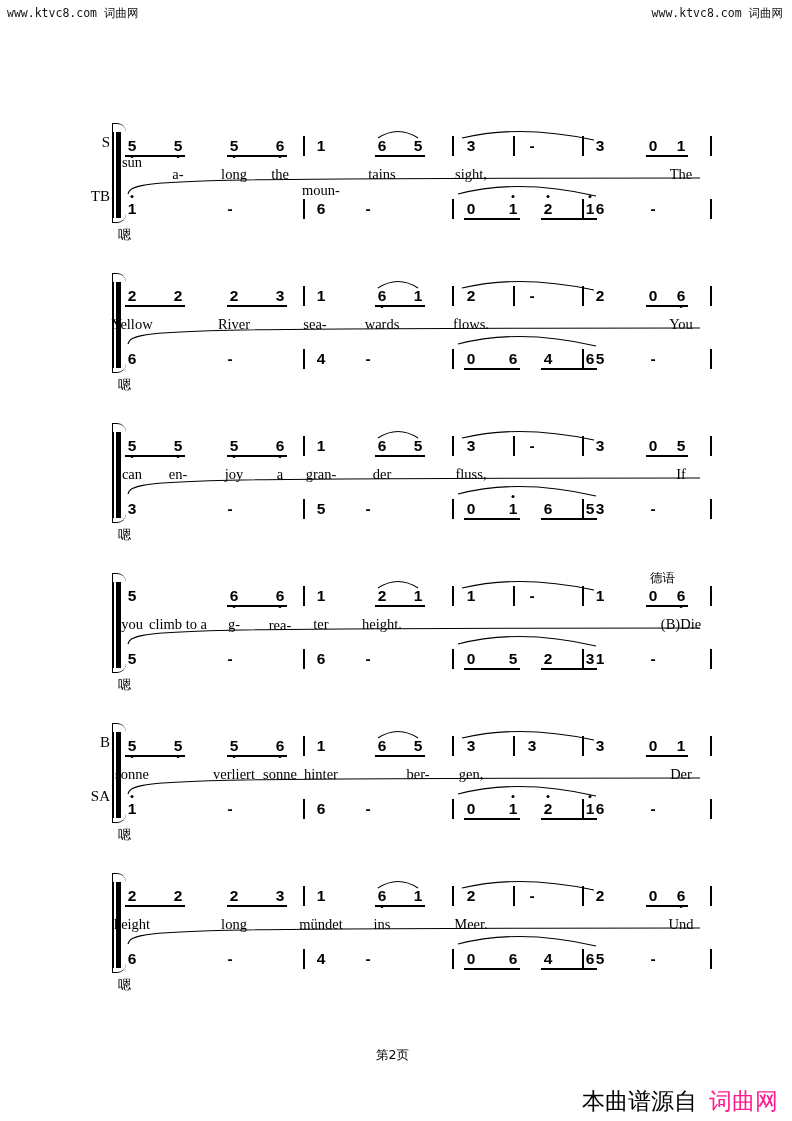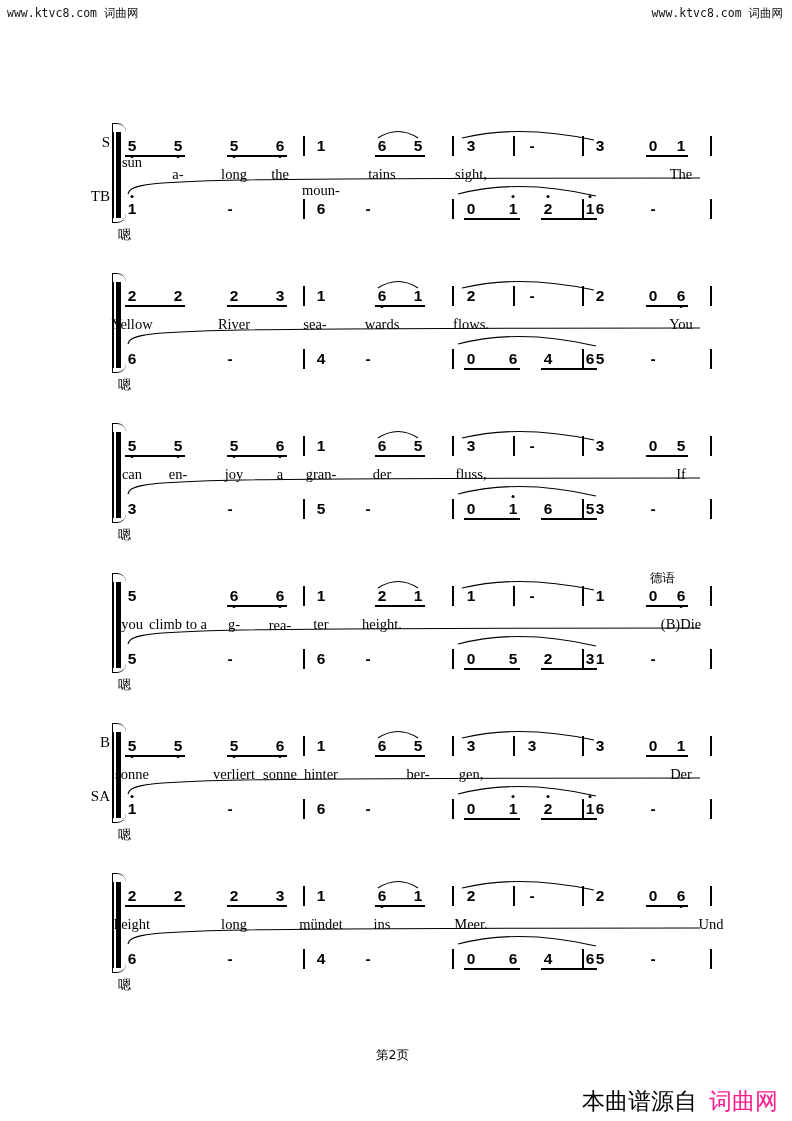--- a/index.html
+++ b/index.html
@@ -418,21 +418,21 @@
         <div class="barline" style="left: 303px; top: 8px;"></div>
         <div class="barline" style="left: 452px; top: 8px;"></div>
         <div class="barline" style="left: 513px; top: 8px;"></div>
         <div class="barline" style="left: 582px; top: 8px;"></div>
         <div class="barline" style="left: 710px; top: 8px;"></div>
         <div class="ly" style="left: 100px; width: 64px; top: 38px;">height</div>
         <div class="ly" style="left: 202px; width: 64px; top: 38px;">long</div>
         <div class="ly" style="left: 289px; width: 64px; top: 38px;">mündet</div>
         <div class="ly" style="left: 350px; width: 64px; top: 38px;">ins</div>
         <div class="ly" style="left: 439px; width: 64px; top: 38px;">Meer.</div>
-        <div class="ly" style="left: 679px; width: 64px; top: 38px;">Und</div>
+        <div class="ly" style="left: 649px; width: 64px; top: 38px;">Und</div>
         <div class="nt" style="left: 124px; top: 73px;">6</div>
         <div class="nt" style="left: 222px; top: 73px;">-</div>
         <div class="nt" style="left: 313px; top: 73px;">4</div>
         <div class="nt" style="left: 360px; top: 73px;">-</div>
         <div class="nt" style="left: 463px; top: 73px;">0</div>
         <div class="nt" style="left: 505px; top: 73px;">6</div>
         <div class="nt" style="left: 540px; top: 73px;">4</div>
         <div class="nt" style="left: 582px; top: 73px;">6</div>
         <div class="nt" style="left: 592px; top: 73px;">5</div>
         <div class="nt" style="left: 645px; top: 73px;">-</div>

